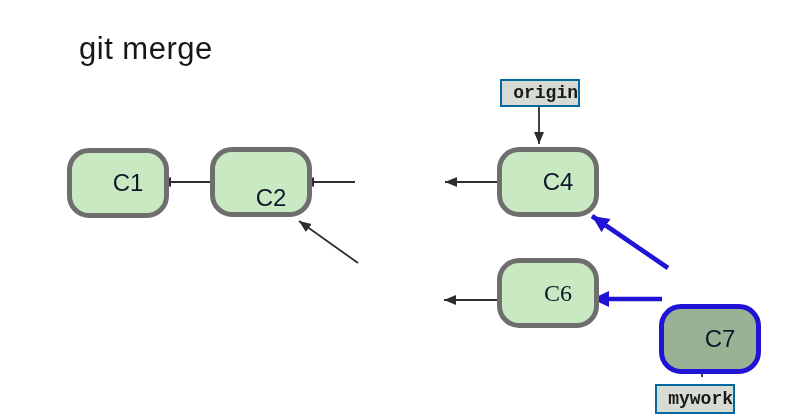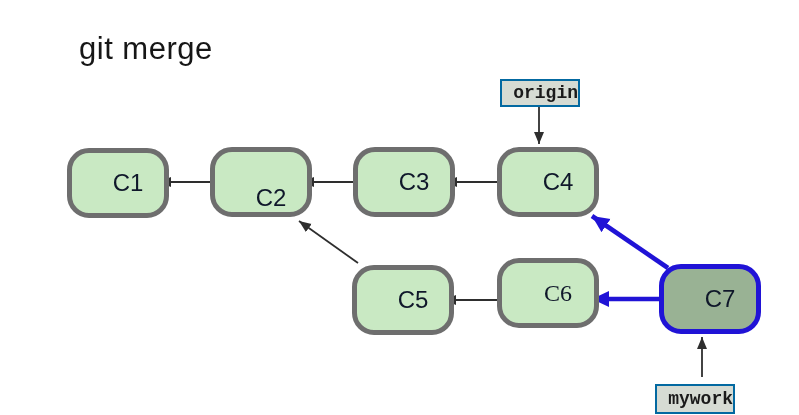--- a/index.html
+++ b/index.html
@@ -42,20 +42,21 @@
     align-items: center;
     justify-content: center;
     font-size: 24px;
     color: #0f172a;
     font-family: "Liberation Sans", sans-serif;
     padding-left: 20px;
   }
   .node.merge {
     background: #99b294;
     border-color: #2013d6;
+    margin-top: 40px;
   }
   .node-c1 { left: 67px;  top: 148px; }
   .node-c2 { left: 210px; top: 147px; align-items: flex-end; }
   .node-c3 { left: 353px; top: 147px; }
   .node-c4 { left: 497px; top: 147px; justify-content: center; }
   .node-c5 { left: 352px; top: 265px; }
   .node-c6 { left: 497px; top: 258px; font-family: Liberation Serif, serif; }
   .node-c7 { left: 659px; top: 264px; }
   .ref {
     position: absolute;
@@ -102,28 +103,22 @@
     <line class="eb" x1="668" y1="268" x2="592" y2="216" marker-end="url(#mBlue)"></line>
     <line class="eb" x1="662" y1="299" x2="592" y2="299" marker-end="url(#mBlue)"></line>
   </svg>
 
   <div class="node node-c1">
     <span>C1</span>
   </div>
   <div class="node node-c2">
     <span>C2</span>
   </div>
-  <div class="node node-c3">
-    <span>C3</span>
-  </div>
   <div class="node node-c4">
     <span>C4</span>
-  </div>
-  <div class="node node-c5">
-    <span>C5</span>
   </div>
   <div class="node node-c6">
     <span>C6</span>
   </div>
   <div class="node merge node-c7">
     <span>C7</span>
   </div>
 
   <div class="ref ref-origin">
     <span>origin</span>

